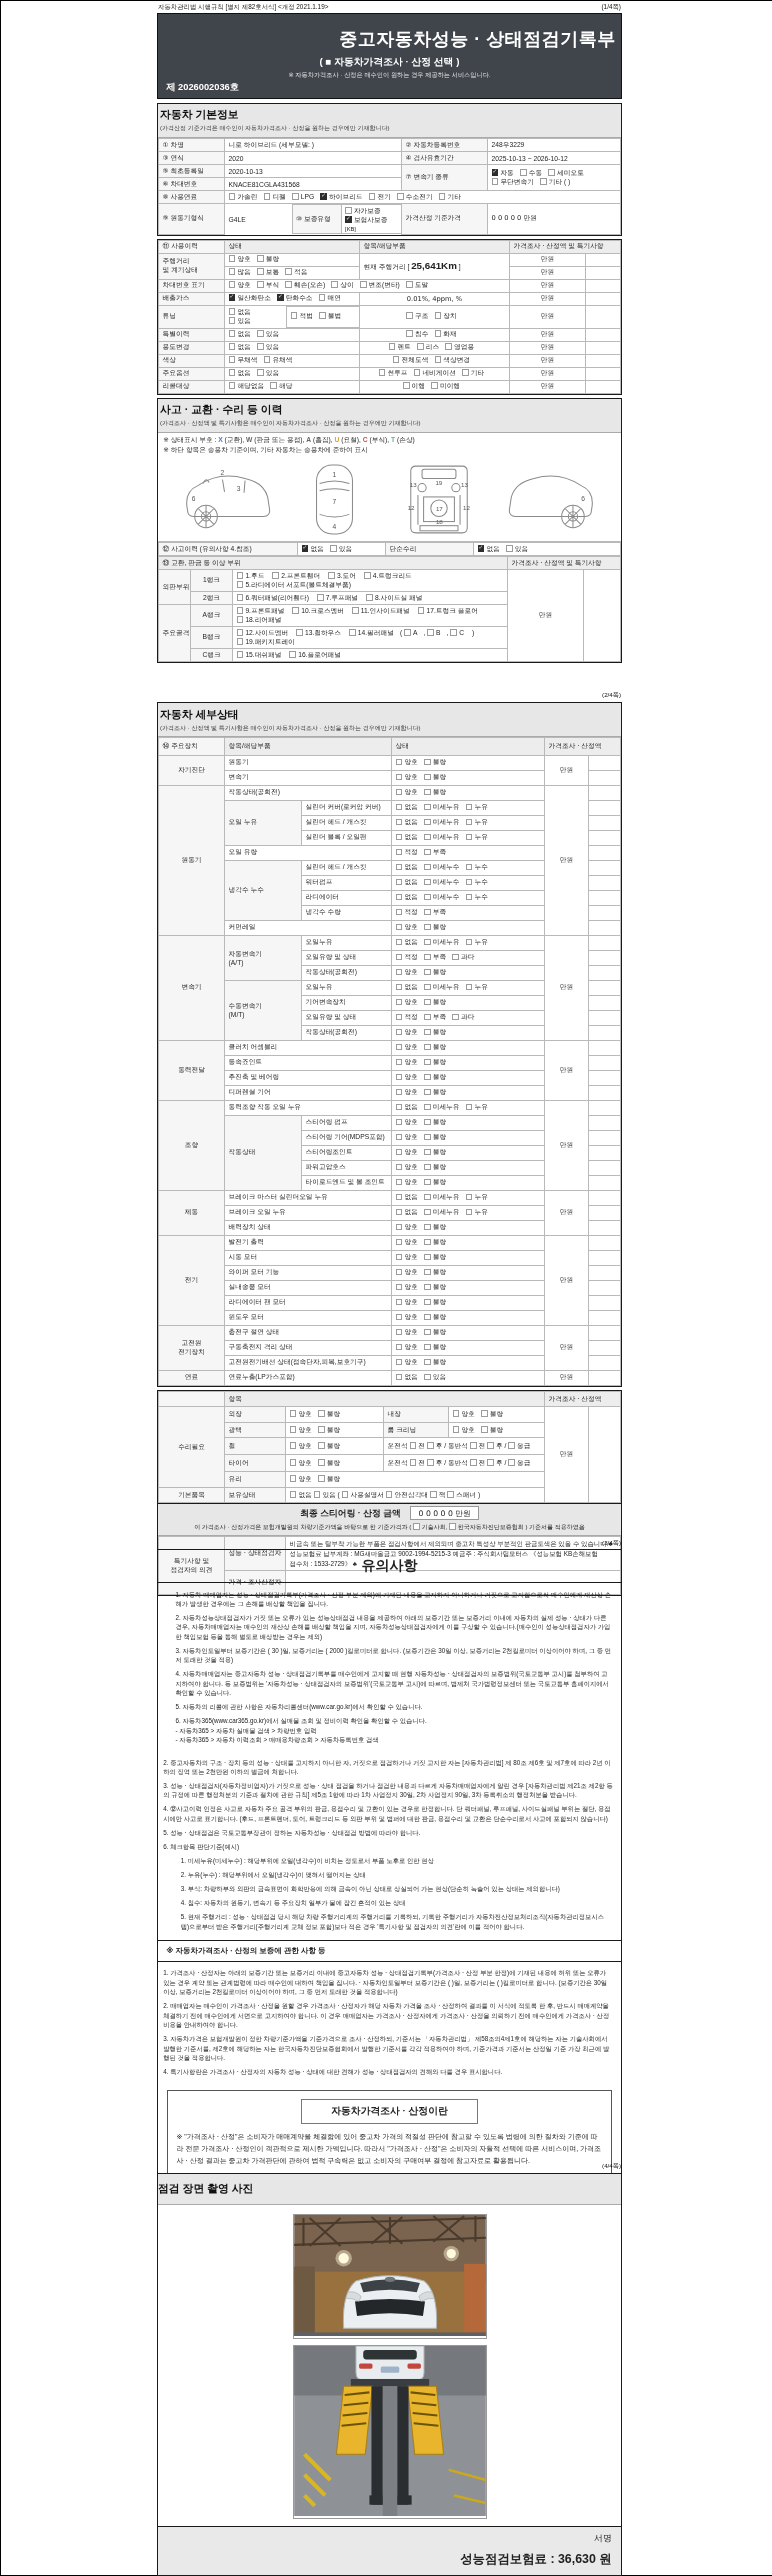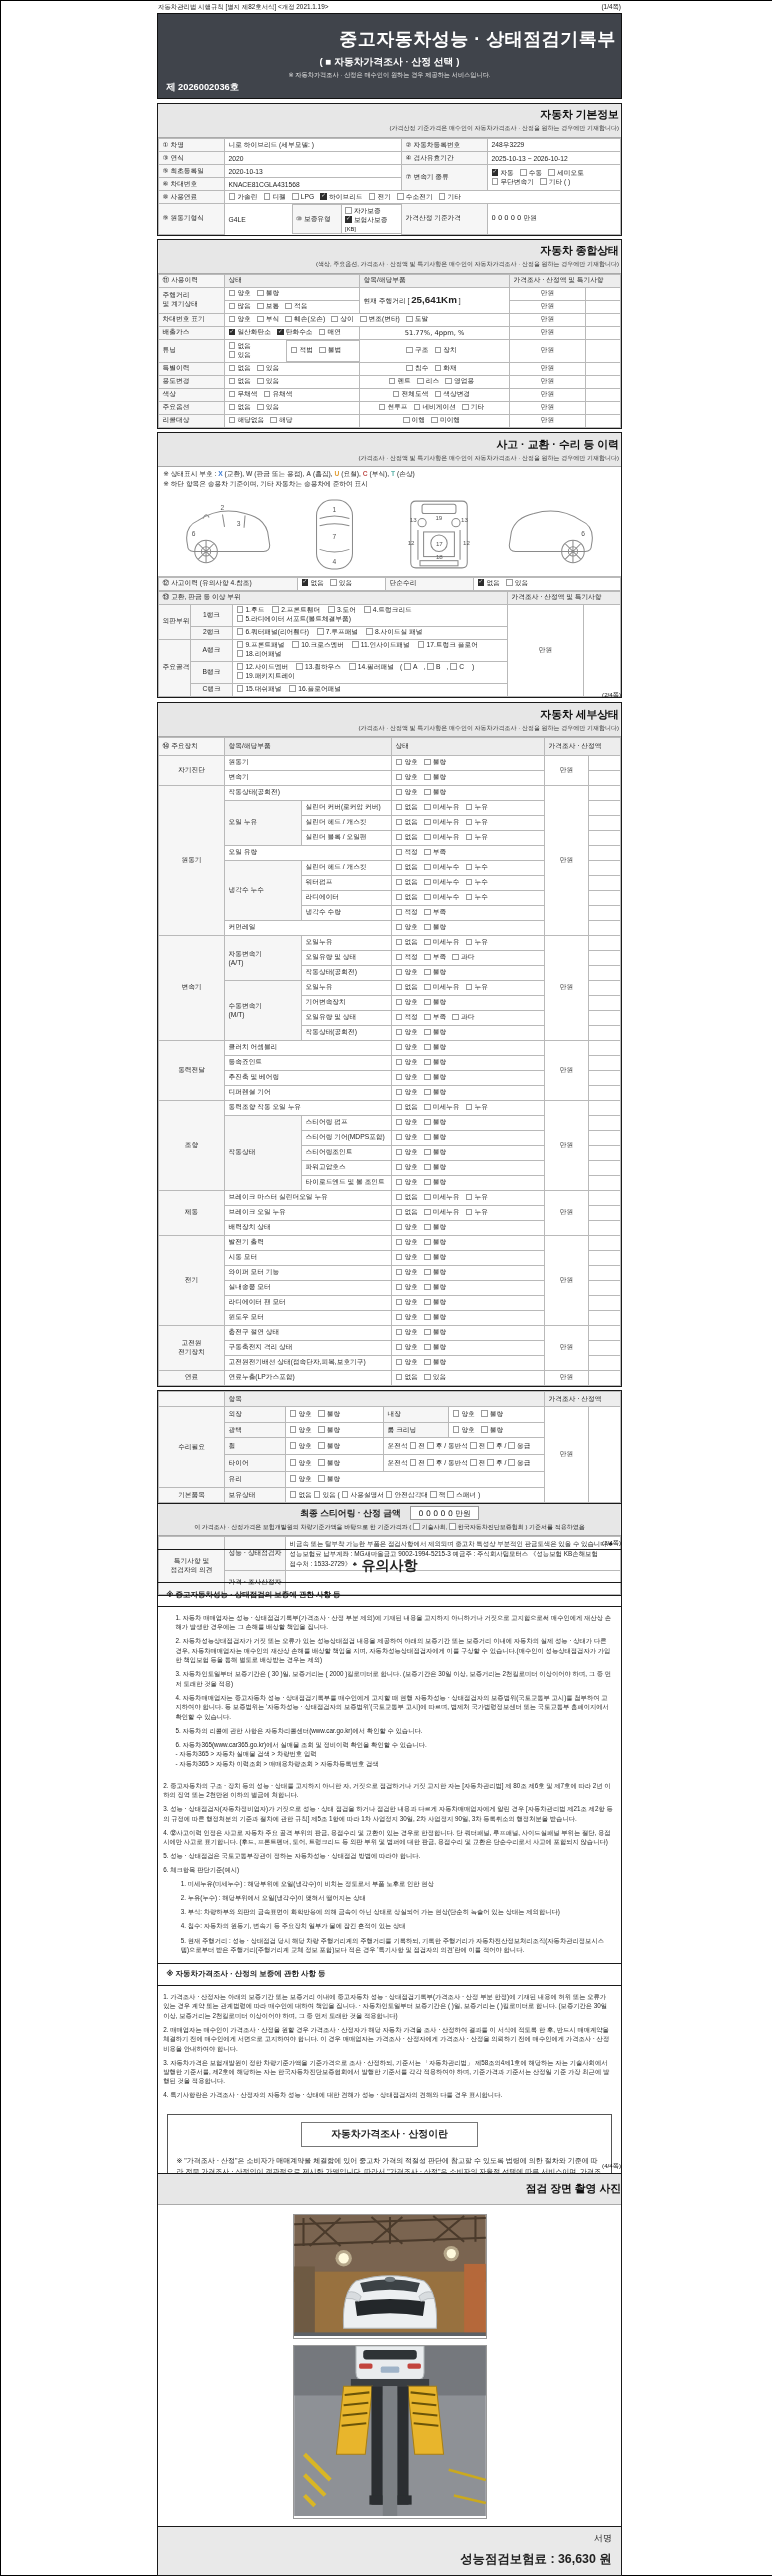--- a/index.html
+++ b/index.html
@@ -12,21 +12,21 @@
   .marker{text-align:right;font-size:6.2px;color:#111;padding:0 1px 1px 0;}
   
   .darkbox{background:#40444b;border:1px solid #111;border-top-width:1.5px;position:relative;
            padding:13.4px 5.2px 17.5px;color:#fff;text-align:center;}
   .darkbox .t1{font-size:18px;font-weight:bold;letter-spacing:0.5px;text-align:right;}
   .darkbox .t2{font-size:9.8px;font-weight:bold;margin-top:4.1px;}
   .darkbox .t3{font-size:6.2px;color:#e3e3e3;margin-top:2.6px;}
   .darkbox .docno{position:absolute;left:8.2px;bottom:4.1px;font-size:9.3px;font-weight:bold;}
   
   .sec{border:1px solid #1a1a1a;margin-top:4.1px;background:#fff;}
-  .band{background:#e7e7e7;text-align:right;padding:4.6px 2.1px 3.6px;border-bottom:0.5px solid #aaa;}
+  .band{background:#e7e7e7;text-align:left;padding:4.6px 2.1px 3.6px;border-bottom:0.5px solid #aaa;}
   .band .bt{font-size:10.8px;font-weight:bold;color:#111;}
   .band .bn{font-size:6px;color:#333;margin-top:2.1px;}
   table{border-collapse:collapse;width:100%;table-layout:fixed;}
   td,th{border:0.5px solid #b9b9b9;font-size:6.7px;padding:1.5px 3.6px;vertical-align:middle;
         word-break:keep-all;overflow:hidden;}
   th{background:#ededed;font-weight:normal;text-align:left;}
   td.lab,th.lab{background:#f6f6f6;}
   td.c{text-align:center;}
   .cb{display:inline-block;width:6.7px;height:6.7px;border:1px solid #9c9c9c;background:#fff;
       vertical-align:-1px;margin-right:2.1px;position:relative;box-sizing:border-box;}
@@ -135,24 +135,20 @@
                 </table>
               </td>
        <td class="lab">가격산정 기준가격</td>
        <td class="num">0  0  0  0  0 만원</td>
             </tr>
   </tbody>
         </table>
       </div>
   </div>
   <div class="sec" style="margin-top:3.1px">
-    <div class="band">
-      <div class="bt">자동차 종합상태</div>
-      <div class="bn">(색상, 주요옵션, 가격조사 · 산정액 및 특기사항은 매수인이 자동차가격조사 · 산정을 원하는 경우에만 기재합니다)</div>
-    </div>
     <div id="overallTable">
   <table>
    <colgroup>
             <col style="width:66px">
             <col style="width:135px">
             <col style="width:150px">
             <col style="width:76px">
             <col>
           </colgroup>
    <tbody>
@@ -176,21 +172,21 @@
             </tr>
             <tr>
               <td class="lab">차대번호 표기</td>
               <td colspan="2"><span class="opt"><span class="cb"></span><span class="cbl">양호</span></span><span class="opt"><span class="cb"></span><span class="cbl">부식</span></span><span class="opt"><span class="cb"></span><span class="cbl">훼손(오손)</span></span><span class="opt"><span class="cb"></span><span class="cbl">상이</span></span><span class="opt"><span class="cb"></span><span class="cbl">변조(변타)</span></span><span class="opt"><span class="cb"></span><span class="cbl">도말</span></span></td>
               <td class="won">만원</td>
               <td></td>
             </tr>
             <tr>
               <td class="lab">배출가스</td>
               <td><span class="opt"><span class="cb on"></span><span class="cbl">일산화탄소</span></span><span class="opt"><span class="cb on"></span><span class="cbl">탄화수소</span></span><span class="opt"><span class="cb"></span><span class="cbl">매연</span></span></td>
-              <td class="c num">51.77%,        4ppm,              %</td>
+              <td class="c num">0.01%,        4ppm,              %</td>
               <td class="won">만원</td>
               <td></td>
             </tr>
             <tr>
               <td class="lab">튜닝</td>
               <td style="padding:0;border:none">
         <table>
                   <colgroup>
                     <col style="width:46%">
                     <col>
@@ -710,21 +706,20 @@
   </tbody>
         </table>
       </div>
   </div>
 </div>
 
 <div class="pg p3">
   <div class="marker">(3/4쪽)</div>
   <div class="notice-box">
     <div class="nhead">유의사항</div>
-    <div class="nsub">※ 중고자동차성능 · 상태점검의 보증에 관한 사항 등</div>
     <div class="nlist inner" id="noticeListA">
         <div class="itm">1.  자동차 매매업자는 성능 · 상태점검기록부(가격조사 · 산정 부분 제외)에 기재된 내용을 고지하지 아니하거나 거짓으로 고지함으로써 매수인에게 재산상 손해가 발생한 경우에는 그 손해를 배상할 책임을 집니다.</div>
         <div class="itm">2.  자동차성능상태점검자가 거짓 또는 오류가 있는 성능상태점검 내용을 제공하여 아래의 보증기간 또는 보증거리 이내에 자동차의 실제 성능 · 상태가 다른 경우, 자동차매매업자는 매수인의 재산상 손해를 배상할 책임을 지며, 자동차성능상태점검자에게 이를 구상할 수 있습니다.(매수인이 성능상태점검자가 가입한 책임보험 등을 통해 별도로 배상받는 경우는 제외)</div>
         <div class="itm">3.  자동차인도일부터 보증기간은 ( 30 )일, 보증거리는 ( 2000 )킬로미터로 합니다. (보증기간은 30일 이상, 보증거리는 2천킬로미터 이상이어야 하며, 그 중 먼저 도래한 것을 적용)</div>
         <div class="itm">4.  자동차매매업자는 중고자동차 성능 · 상태점검기록부를 매수인에게 고지할 때 현행 자동차성능 · 상태점검자의 보증범위(국토교통부 고시)를 첨부하여 고지하여야 합니다. 동 보증범위는 '자동차성능 · 상태점검자의 보증범위'(국토교통부 고시)에 따르며, 법제처 국가법령정보센터 또는 국토교통부 홈페이지에서 확인할 수 있습니다.</div>
         <div class="itm">5.  자동차의 리콜에 관한 사항은 자동차리콜센터(www.car.go.kr)에서 확인할 수 있습니다.</div>
         <div class="itm">6.  자동차365(www.car365.go.kr)에서 실매물 조회 및 정비이력 확인을 확인할 수 있습니다.
 - 자동차365 &gt; 자동차 실매물 검색 &gt; 차량번호 입력
 - 자동차365 &gt; 자동차 이력조회 &gt; 매매용차량조회 &gt; 자동차등록번호 검색</div>
       </div>

